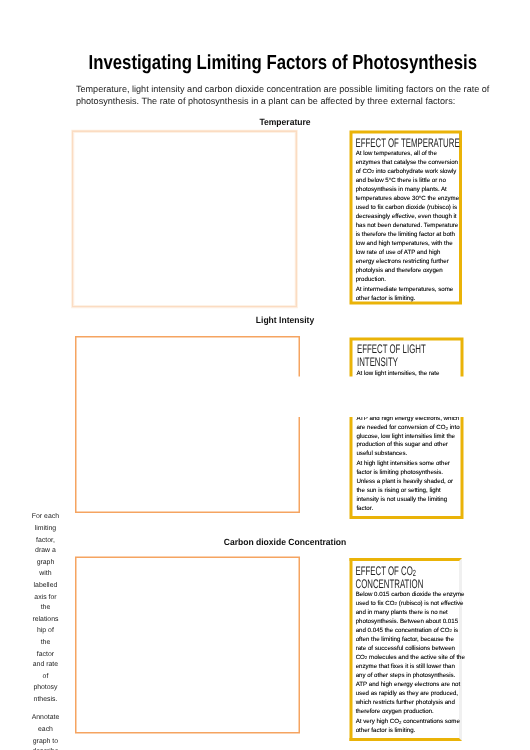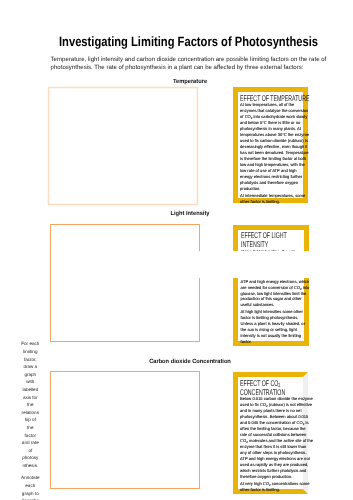--- a/index.html
+++ b/index.html
@@ -3,21 +3,21 @@
 <meta charset="utf-8">
 <style>
   html,body{margin:0;padding:0;}
   body{width:353px;height:500px;background:#ffffff;font-family:"Liberation Sans",sans-serif;overflow:hidden;position:relative;-webkit-font-smoothing:antialiased;text-rendering:geometricPrecision;}
   .page{position:absolute;left:0;top:0;width:353px;height:500px;background:#fff;}
   .title{position:absolute;top:37.2px;left:59.0px;font-size:13.5px;font-weight:bold;color:#000;line-height:10px;white-space:nowrap;transform:scaleX(0.828);transform-origin:0 0;}
   .intro{position:absolute;top:55.9px;left:50.6px;width:278px;font-size:6.07px;line-height:8.0px;color:#1c1c1c;text-align:left;}
   .sectlabel{position:absolute;font-size:6.0px;font-weight:bold;color:#111;text-align:center;line-height:6px;white-space:nowrap;transform:scaleX(0.95);}
   .drawbox{position:absolute;border:1px solid #f5a461;background:transparent;box-sizing:border-box;}
   .drawbox.faint{border-color:#fbdcc2;border-width:1px;box-shadow:0 0 0 0.5px #fdeede, inset 0 0 0 0.5px #fdeede;}
-  .infobox{position:absolute;border:5px solid #eab308;background:#fff;box-sizing:border-box;}
+  .infobox{position:absolute;border:2px solid #eab308;background:#fff;box-sizing:border-box;}
   .infobox.faintright{border-right-color:#f0f0f0;}
   .ib-inner{position:absolute;left:2.6px;top:-0.6px;width:69.4px;}
   .ib-wide .ib-inner{width:73px;}
   .ih{font-size:8.3px;font-weight:normal;color:#222;line-height:9.1px;margin:2.3px 0 -0.7px 0;transform:scaleX(0.63);transform-origin:0 0;width:112px;}
   .ip{font-size:4.1px;line-height:5.97px;color:#111;margin:0;text-shadow:0 0 0.12px rgba(0,0,0,0.5);}
   .ip + .ip{margin-top:1.0px;}
   .notes{position:absolute;left:21.0px;width:18.6px;font-size:4.6px;line-height:7.61px;text-align:center;color:#1a1a1a;overflow-wrap:break-word;word-break:break-word;hyphens:none;}
   .notes div + div{margin-top:4.8px;}
   .whiteband{position:absolute;background:#fff;}
   .gapfill{display:block;height:23.9px;}

